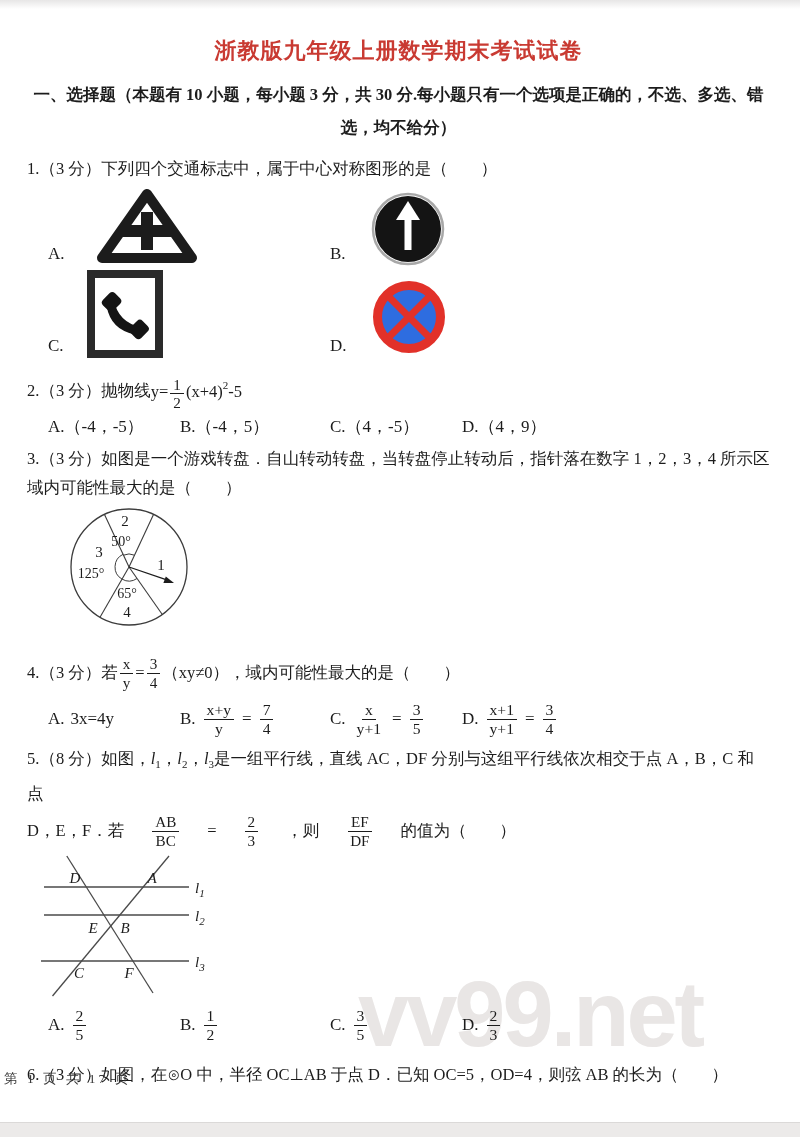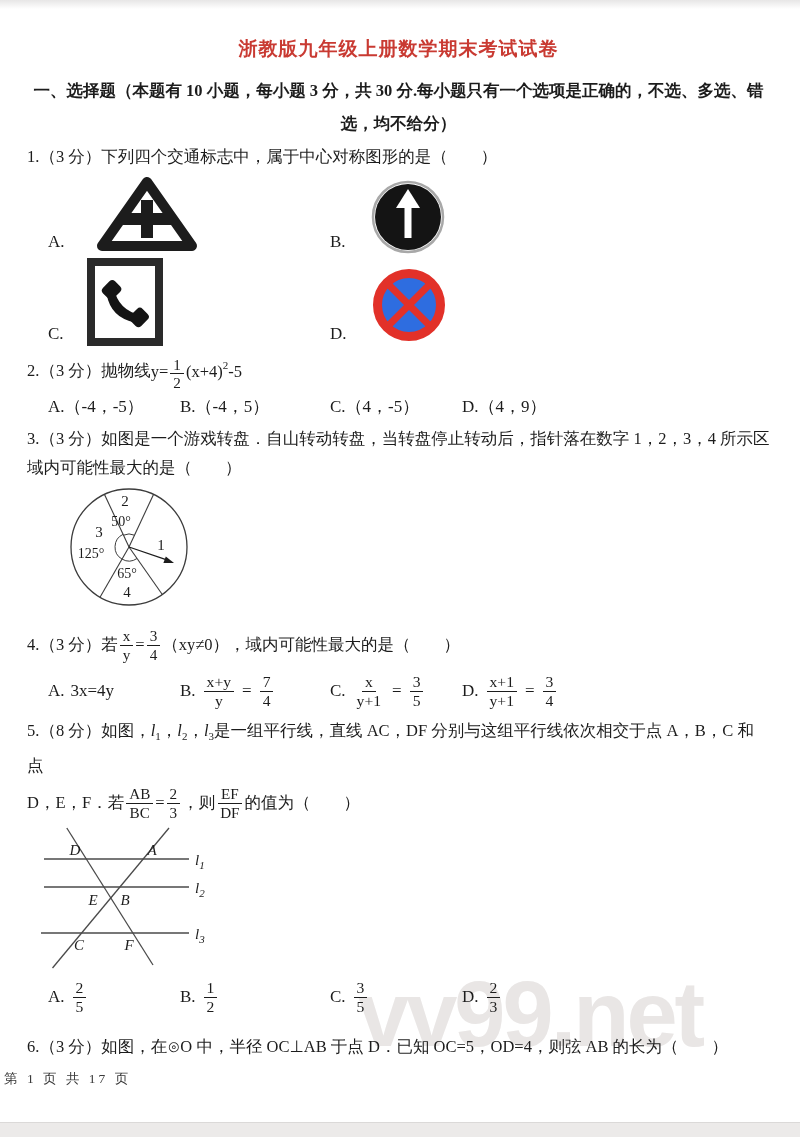--- a/index.html
+++ b/index.html
@@ -2,23 +2,23 @@
 <html><head>
 <meta charset="utf-8">
 <style>
   * { margin:0; padding:0; box-sizing:border-box; }
   body { background:#d9d9d9; font-family:"Liberation Serif", serif; }
   .page { position:relative; width:800px; height:1137px; margin:0 auto; background:#ffffff; overflow:hidden; color:#1c1c1c; }
   .band-top { position:absolute; top:0; left:0; width:100%; height:9px; background:linear-gradient(#e7e6e6,#ffffff); }
   .band-bottom { position:absolute; bottom:0; left:0; width:100%; height:15px; background:#eceae9; border-top:1px solid #dbd9d8; }
   .watermark { position:absolute; left:358px; top:962px; z-index:0; font-family:"Liberation Sans", sans-serif; font-weight:bold; font-size:92px; letter-spacing:-3px; color:#e9e6e5; user-select:none; }
   .content { position:relative; z-index:1; padding:36px 30px 0 27px; }
-  .title { text-align:center; color:#c93a32; font-size:19px; font-weight:bold; letter-spacing:1px; margin-bottom:12px; }
+  .title { text-align:center; color:#c93a32; font-size:22px; font-weight:bold; letter-spacing:1px; margin-bottom:12px; }
   .sect { font-weight:bold; font-size:16.5px; line-height:33px;text-align:center; }
-  .stem { font-size:16.5px; line-height:30px; margin-top:2px; }
+  .stem { font-size:16.5px; line-height:30px; margin-top:10px; }
   .fline { min-height:46px; display:flex; align-items:center; }
   .frac { display:inline-flex; flex-direction:column; align-items:center; vertical-align:middle; line-height:1.15; font-size:0.92em; margin:0 2px; }
   .frac .num { border-bottom:1.2px solid #1c1c1c; padding:0 3px; }
   .frac .den { padding:0 3px; }
   .pow { font-size:11px; vertical-align:8px; }
   sub { font-size:11px; }
   .opts { display:grid; grid-template-columns:132px 150px 132px auto; margin-left:21px; font-size:17px; line-height:26px; align-items:center; }
   .opts.tall { min-height:46px; }
   .opt { display:flex; align-items:center; gap:6px; }
   .sign-row { display:flex; align-items:flex-end; margin-left:21px; }
@@ -187,21 +187,21 @@
         <span class="frac">
             <span class="num">3</span>
             <span class="den">4</span>
           </span>
       </span>
     </div>
 
     <div class="stem" style="margin-top:2px; line-height:29px;">
       <span>5.（8 分）如图，</span><i>l</i><sub>1</sub><span>，</span><i>l</i><sub>2</sub><span>，</span><i>l</i><sub>3</sub><span>是一组平行线，直线 AC，DF 分别与这组平行线依次相交于点 A，B，C 和点</span>
     </div>
-    <div class="stem fline" style="margin-top:0;">
+    <div class="stem fline" style="margin-top:0;gap:26px;">
       <span>D，E，F．若</span>
       <span class="frac">
           <span class="num">AB</span>
           <span class="den">BC</span>
         </span>
       <span>=</span>
       <span class="frac">
           <span class="num">2</span>
           <span class="den">3</span>
         </span>

